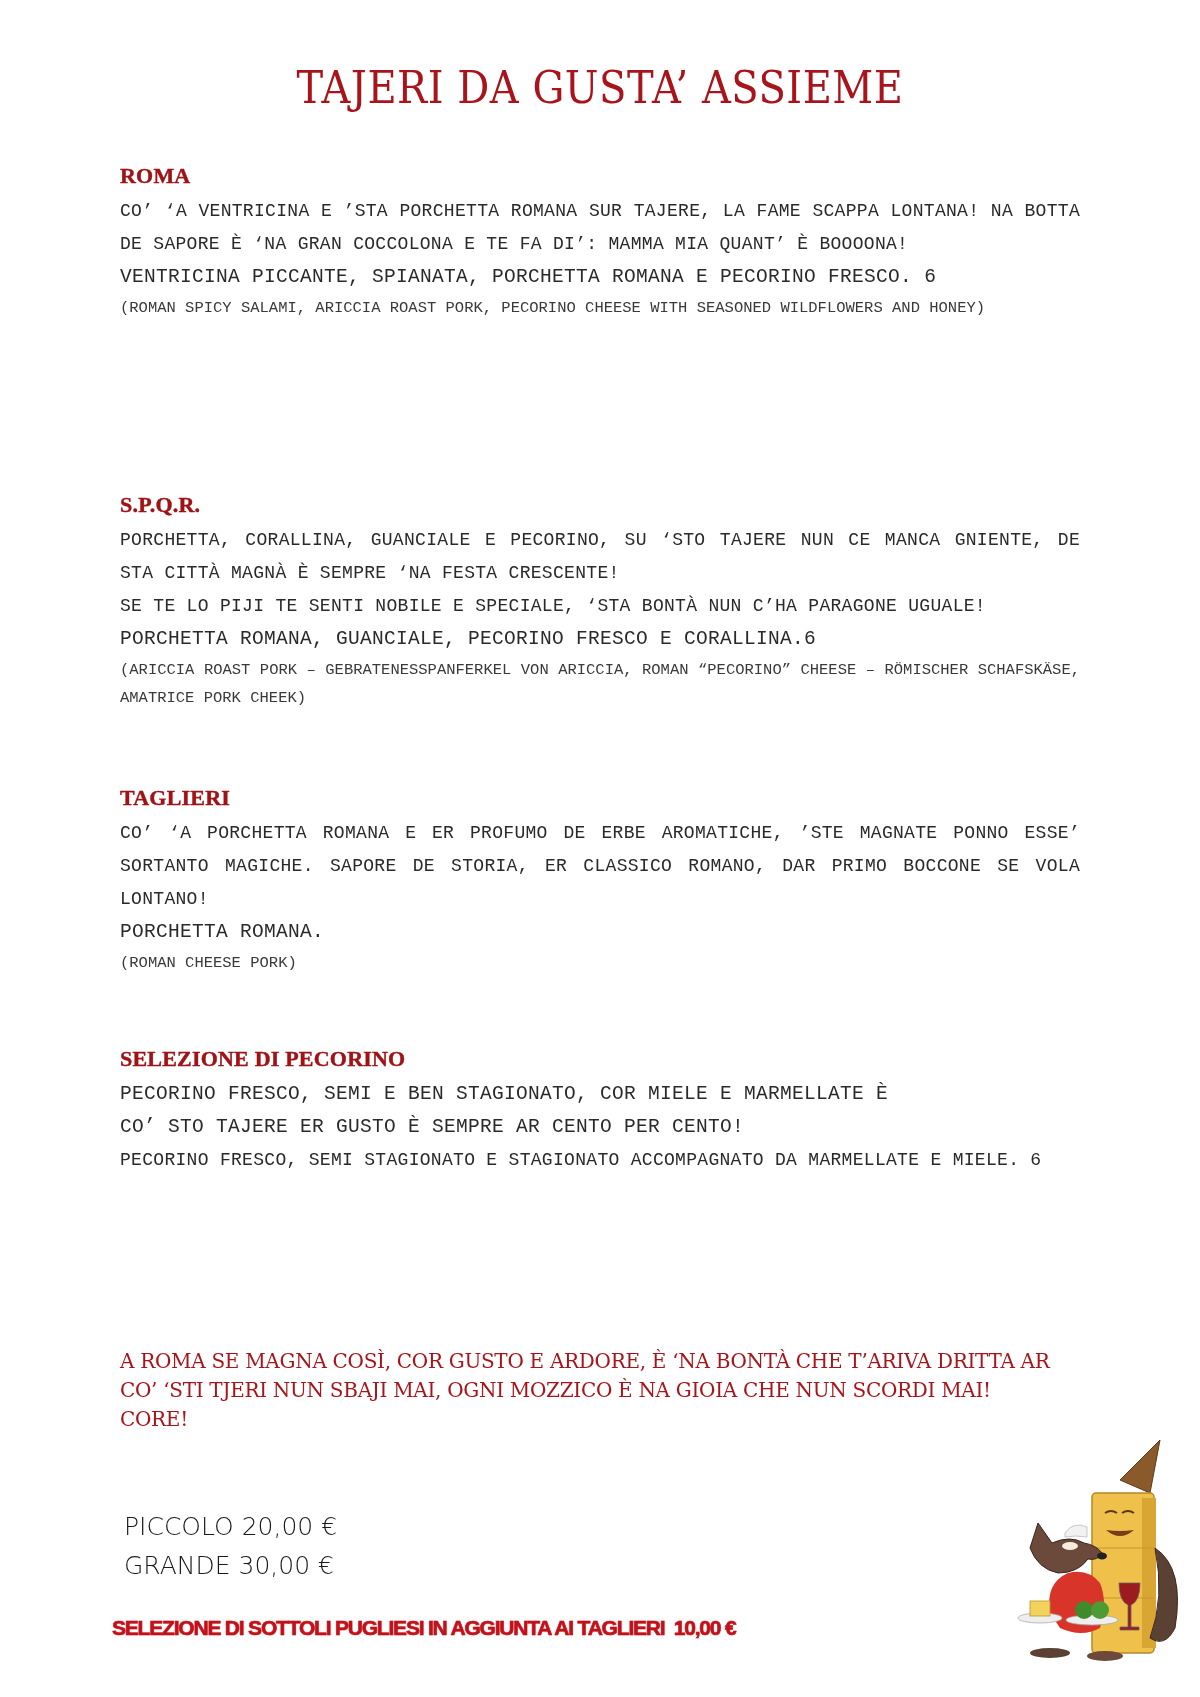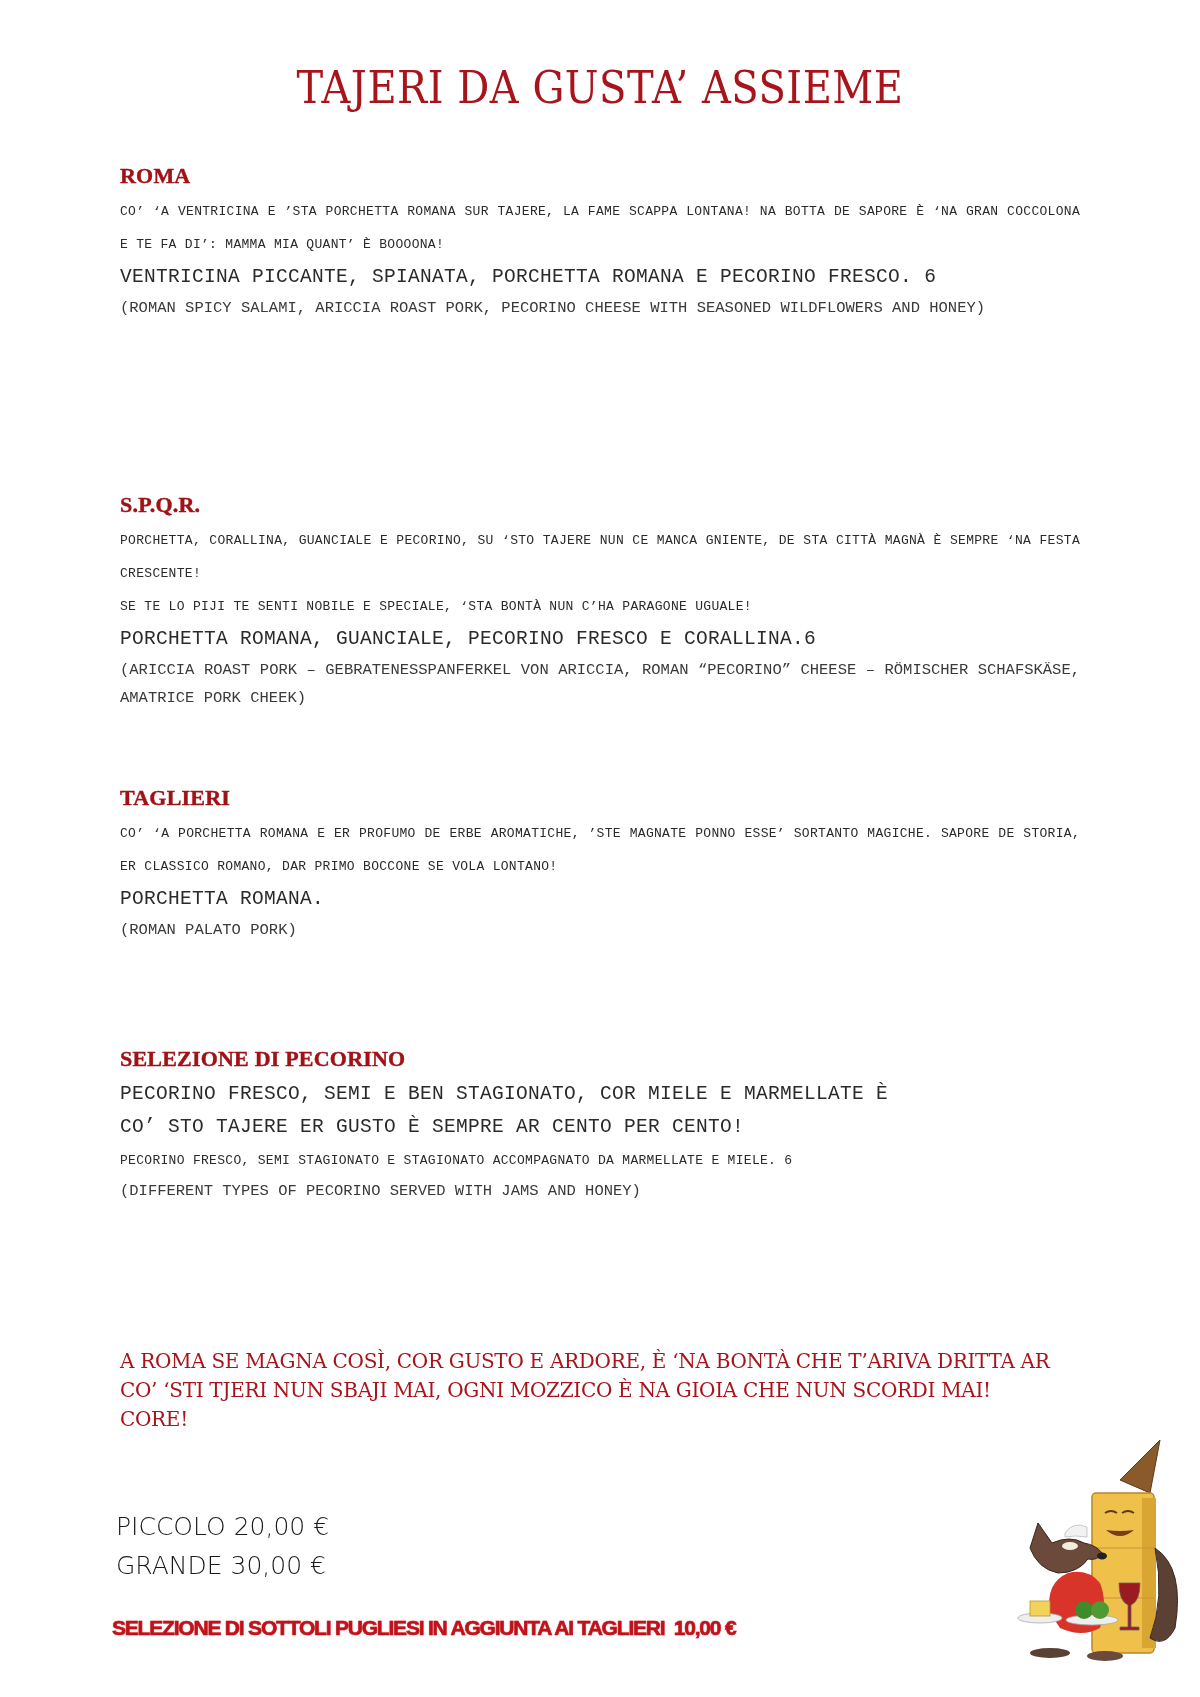--- a/index.html
+++ b/index.html
@@ -16,21 +16,21 @@
     }
 
     .section { position: absolute; left: 120px; width: 960px; }
     .sec-title {
       font-family: Liberation Serif, serif; font-weight: bold;
       font-size: 22px; color: #a01216; margin: 0 0 6px 0; letter-spacing: 0.2px;
       -webkit-text-stroke: 0.4px #a01216;
     }
     .desc {
       font-family: "Liberation Mono", "DejaVu Sans Mono", monospace;
-      font-size: 13px; line-height: 33px; color: #2a2a2a;
+      font-size: 18px; line-height: 33px; color: #2a2a2a;
       text-align: justify; text-align-last: left; margin: 0;
       letter-spacing: 0.3px;
     }
     .ingredients {
       font-family: "Liberation Mono", "DejaVu Sans Mono", monospace;
       font-size: 19.5px; line-height: 33px; color: #2a2a2a; margin: 0;
       letter-spacing: 0.3px;
     }
     .translation {
       font-family: "Liberation Mono", "DejaVu Sans Mono", monospace;
@@ -40,21 +40,21 @@
 
     .closing {
       position: absolute; left: 120px; top: 1347px; width: 1020px;
       font-family: "DejaVu Serif", "Liberation Serif", serif;
       font-size: 20px; line-height: 29px; color: #a8141b;
       letter-spacing: -0.3px;
     }
     .closing div { white-space: nowrap; }
 
     .prices {
-      position: absolute; left: 116px; top: 1507px;
+      position: absolute; left: 124px; top: 1507px;
       font-family: "DejaVu Sans", "Liberation Sans", sans-serif;
       font-size: 25px; line-height: 39px; color: #1a1a1a; font-weight: 300;
     }
 
     .extra {
       position: absolute; left: 112px; top: 1616px;
       font-family: "Liberation Sans", sans-serif; font-weight: bold;
       font-size: 21px; color: #c0121a; letter-spacing: -1.2px;
       -webkit-text-stroke: 0.6px #c0121a;
       text-shadow: 0 0 2px rgba(200,20,26,0.35);
@@ -81,29 +81,28 @@
     <p class="desc">PORCHETTA, CORALLINA, GUANCIALE E PECORINO, SU ‘STO TAJERE NUN CE MANCA GNIENTE, DE STA CITTÀ MAGNÀ È SEMPRE ‘NA FESTA CRESCENTE!</p>
     <p class="desc">SE TE LO PIJI TE SENTI NOBILE E SPECIALE, ‘STA BONTÀ NUN C’HA PARAGONE UGUALE!</p>
     <p class="ingredients">PORCHETTA ROMANA, GUANCIALE, PECORINO FRESCO E CORALLINA.6</p>
     <p class="translation">(ARICCIA ROAST PORK – GEBRATENESSPANFERKEL VON ARICCIA, ROMAN “PECORINO” CHEESE – RÖMISCHER SCHAFSKÄSE, AMATRICE PORK CHEEK)</p>
   </div>
 
   <div class="section" style="top:785px;">
     <div class="sec-title">TAGLIERI</div>
     <p class="desc">CO’ ‘A PORCHETTA ROMANA E ER PROFUMO DE ERBE AROMATICHE, ’STE MAGNATE PONNO ESSE’ SORTANTO MAGICHE. SAPORE DE STORIA, ER CLASSICO ROMANO, DAR PRIMO BOCCONE SE VOLA LONTANO!</p>
     <p class="ingredients">PORCHETTA ROMANA.</p>
-    <p class="translation">(ROMAN PALATO PORK)</p>
+    <p class="translation">(ROMAN CHEESE PORK)</p>
   </div>
 
   <div class="section" style="top:1046px;">
     <div class="sec-title">SELEZIONE DI PECORINO</div>
     <div class="ingredients">PECORINO FRESCO, SEMI E BEN STAGIONATO, COR MIELE E MARMELLATE È</div>
     <div class="ingredients">CO’ STO TAJERE ER GUSTO È SEMPRE AR CENTO PER CENTO!</div>
     <p class="desc">PECORINO FRESCO, SEMI STAGIONATO E STAGIONATO ACCOMPAGNATO DA MARMELLATE E MIELE. 6</p>
-    <p class="translation">(DIFFERENT TYPES OF PECORINO SERVED WITH JAMS AND HONEY)</p>
   </div>
 
   <div class="closing">
     <div>A ROMA SE MAGNA COSÌ, COR GUSTO E ARDORE, È ‘NA BONTÀ CHE T’ARIVA DRITTA AR</div>
     <div>CO’ ‘STI TJERI NUN SBAJI MAI, OGNI MOZZICO È NA GIOIA CHE NUN SCORDI MAI!</div>
     <div>CORE!</div>
   </div>
 
   <div class="prices">
     <div>PICCOLO 20,00 €</div>

